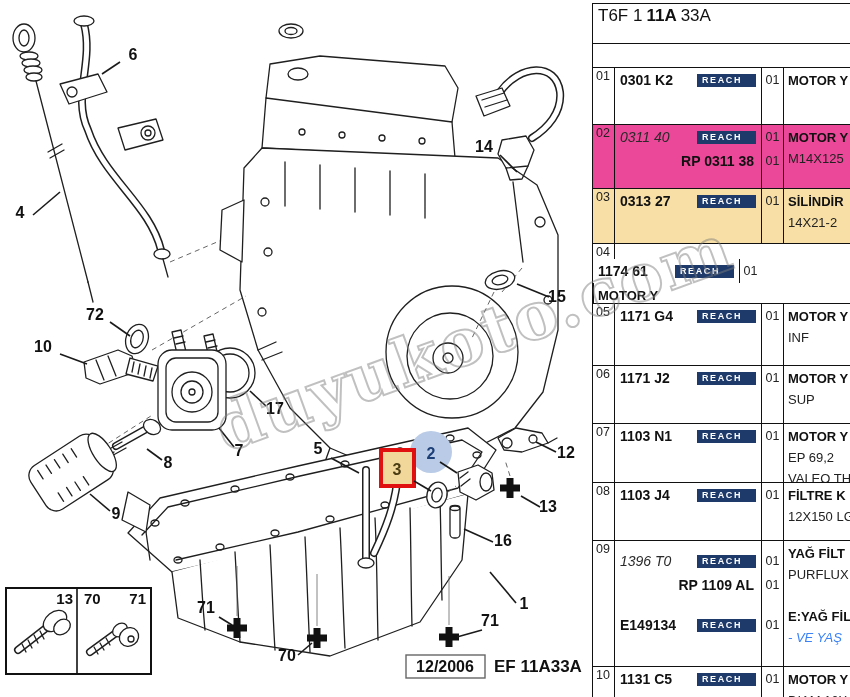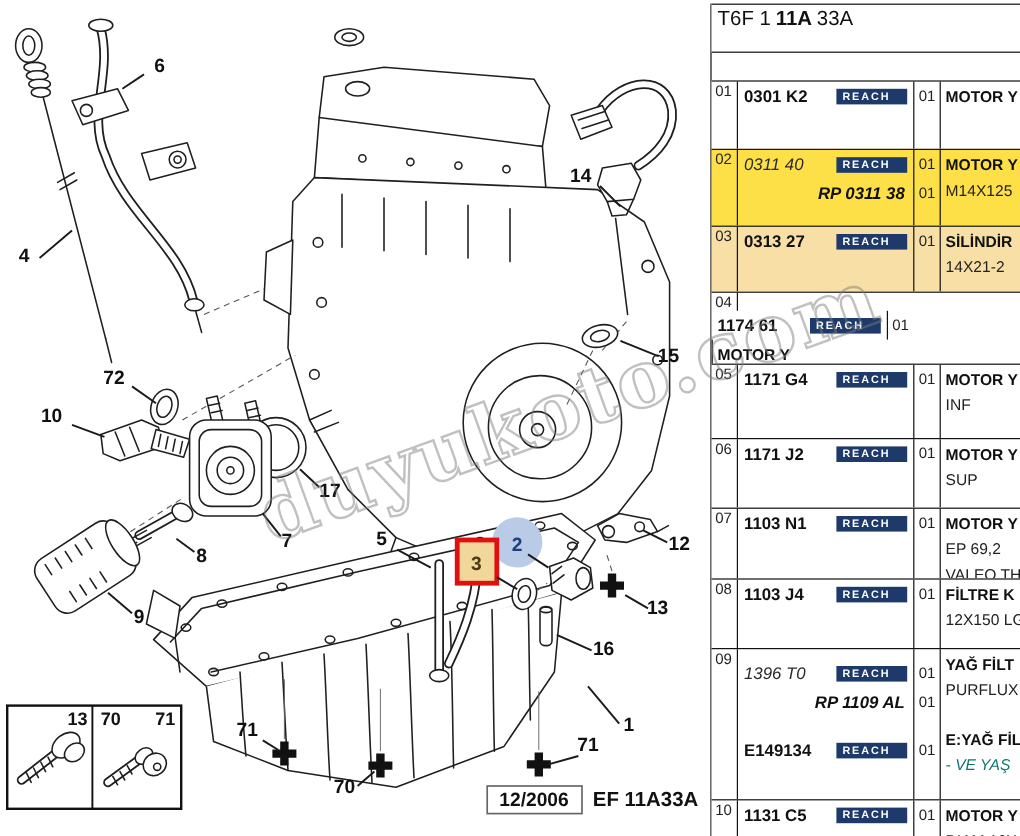--- a/index.html
+++ b/index.html
@@ -39,28 +39,28 @@
          font-size:12.5px;color:#222;padding:1px 0 0 3px;}
   .c-main{width:168px;flex:none;position:relative;display:flex;flex-direction:column;
           justify-content:flex-start;box-sizing:border-box;}
   .c-main::after{content:"";position:absolute;top:0;bottom:0;right:21px;width:1px;background:#111;}
   .trow.tall .c-main{justify-content:flex-start;padding-top:8px;}
   .entry{display:flex;align-items:center;height:24px;flex:none;}
   .entry.spacer{height:16px;}
   .code{flex:1;font-size:14px;padding-left:5px;white-space:nowrap;}
   .code.bold{font-weight:bold;}
   .code.italic{font-style:italic;color:#2a2a2a;}
-  .code.rp{font-weight:bold;font-style:italic;text-align:right;padding-right:8px;}
+  .code.rp{font-weight:bold;text-align:right;padding-right:8px;}
   .reach{flex:none;background:#1d3a6b;color:#fff;font-size:9px;font-weight:bold;
          letter-spacing:1.6px;padding:2px 14px 2px 5px;margin-right:6px;line-height:1;}
   .qty{flex:none;width:21px;text-align:center;font-size:12.5px;color:#222;}
   .c-desc{flex:1;border-left:1px solid #111;box-sizing:border-box;overflow:hidden;
           padding:2px 0 0 4px;font-size:13px;line-height:21px;white-space:nowrap;color:#222;}
   .dline.bold{font-weight:bold;color:#111;}
-  .dline.green{color:#0f766e;font-style:italic;}
+  .dline.green{color:#3b82f6;font-style:italic;}
 </style>
 </head>
 <body>
 
 <div class="stage">
 
   <svg class="diagram-svg" width="850" height="697" viewBox="0 0 850 697">
 
     <g>
       <ellipse class="lnw" cx="24" cy="38" rx="11" ry="14"></ellipse>
@@ -326,21 +326,21 @@
             <div class="entry">
               <span class="code bold">0301 K2</span>
               <span class="reach">REACH</span>
               <span class="qty">01</span>
             </div>
           </div>
           <div class="c-desc">
             <div class="dline bold">MOTOR Y</div>
           </div>
         </div>
-        <div class="trow" style="top: 121px; height: 64px; background: #fde047;">
+        <div class="trow" style="top: 121px; height: 64px; background: #ec4899;">
           <div class="c-num">02</div>
           <div class="c-main">
             <div class="entry">
               <span class="code italic">0311 40</span>
               <span class="reach">REACH</span>
               <span class="qty">01</span>
             </div>
             <div class="entry">
               <span class="code rp">RP 0311 38</span>
               <span class="qty">01</span>

